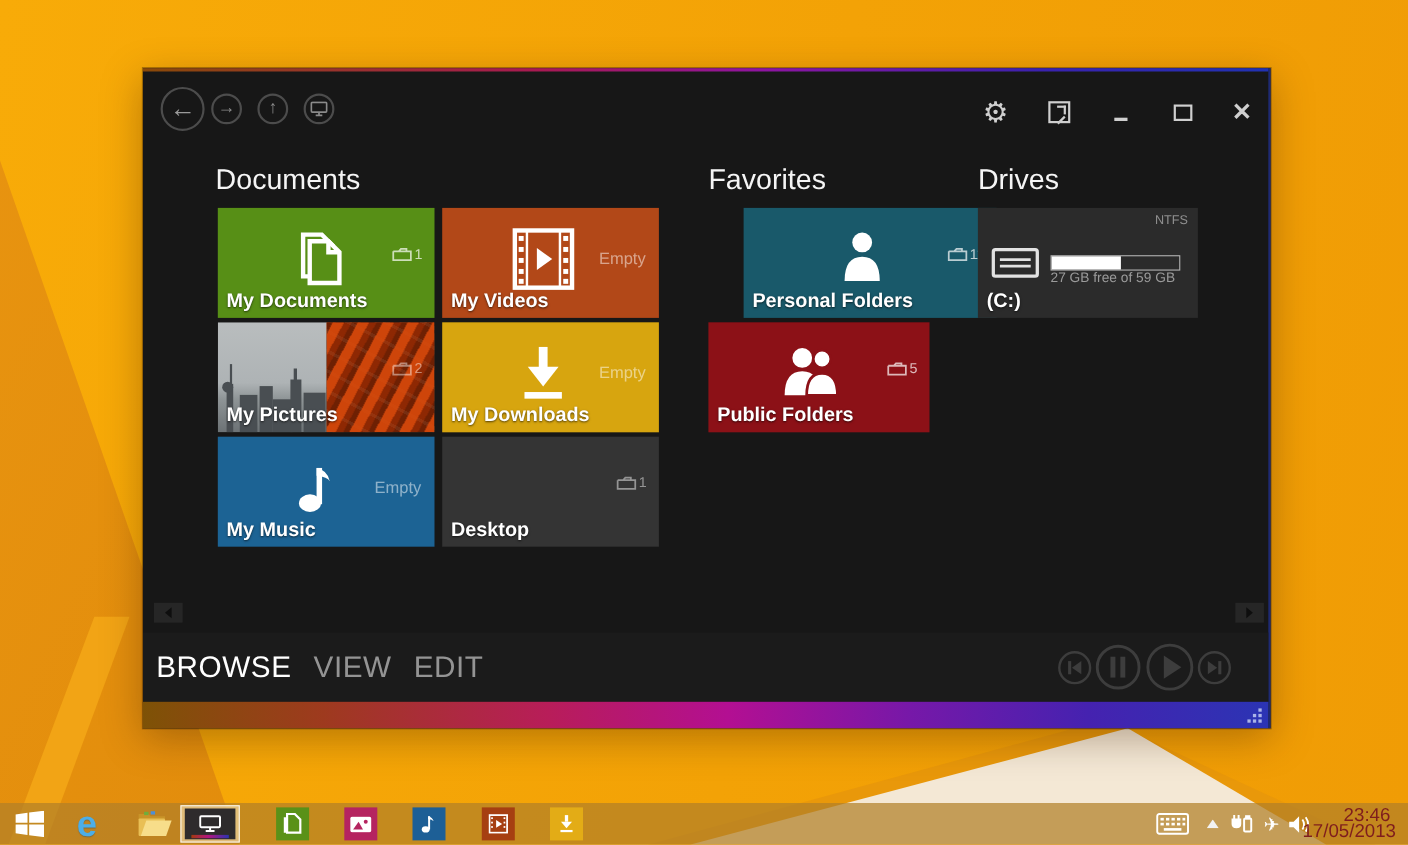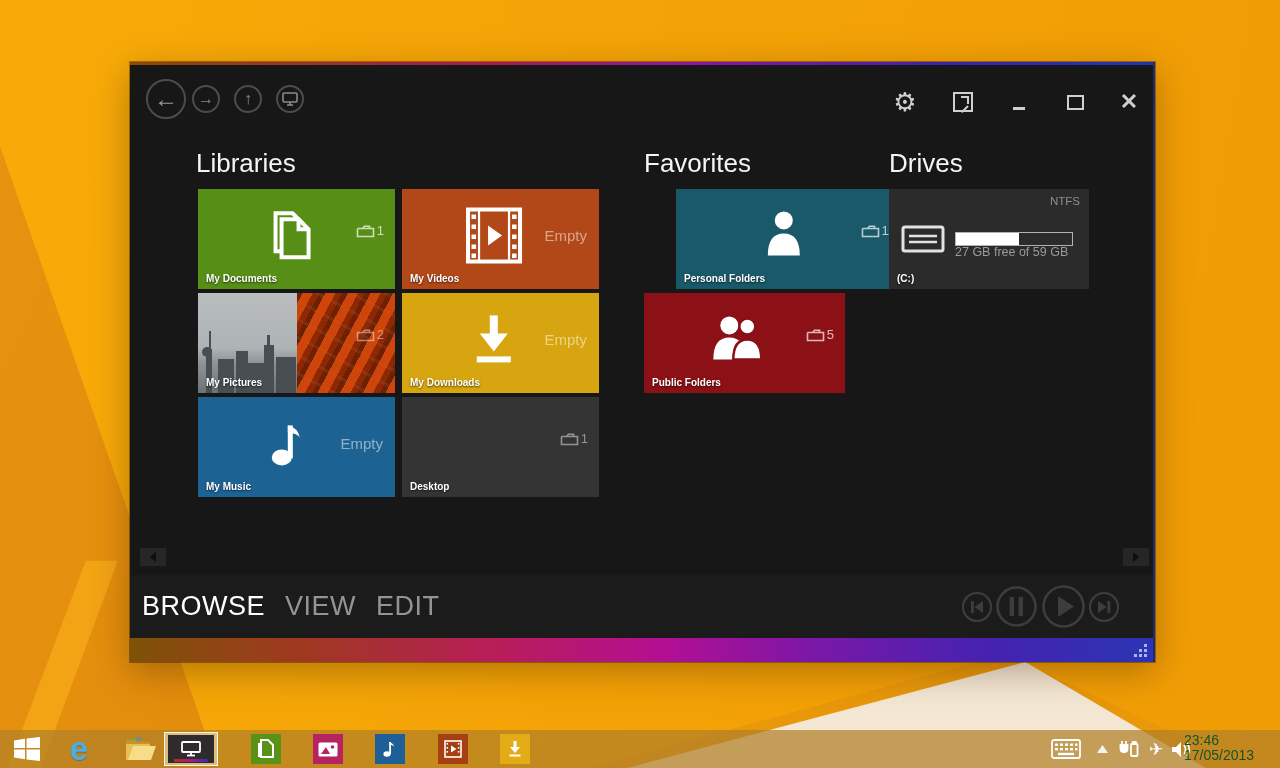--- a/index.html
+++ b/index.html
@@ -36,21 +36,21 @@
   .expand-box:before { content:""; position:absolute; left:4px; bottom:3px; width:9px; height:2px; background:#cfcfcf; transform:rotate(-45deg); transform-origin:right center; }
   .expand-box:after { content:""; position:absolute; right:2px; top:2px; border-top:2px solid #cfcfcf; border-right:2px solid #cfcfcf; width:6px; height:6px; }
   .ctl-min { left:872px; } .min-bar { width:12px; height:3px; background:#cfcfcf; margin-top:12px; }
   .ctl-max { left:928px; } .max-box { width:17px; height:15px; border:2px solid #cfcfcf; }
   .ctl-close { left:982px; font-size:22px; font-weight:700; }
 
   .sec-title { position:absolute; top:86px; font-size:26px; font-weight:300; color:#f5f5f5; }
 
   
   .tile { position:absolute; width:197px; height:100px; background:#333; overflow:hidden; }
-  .tile-label { position:absolute; left:8px; bottom:5px; font-size:10px; font-weight:700; color:#fff; text-shadow:0 1px 2px rgba(0,0,0,.65); }
+  .tile-label { position:absolute; left:8px; bottom:5px; font-size:18px; font-weight:700; color:#fff; text-shadow:0 1px 2px rgba(0,0,0,.65); }
   .badge { position:absolute; right:11px; top:34px; display:flex; align-items:center; gap:2px; color:rgba(255,255,255,.7); }
   .badge svg { display:block; }
   .badge .cnt { font-size:13px; font-weight:400; }
   .empty-txt { position:absolute; right:12px; top:38px; font-size:15px; color:rgba(255,255,255,.5); }
   .tile-icon { position:absolute; left:50%; top:50%; transform:translate(-62%,-56%); }
 
   
   .pic-half { position:absolute; top:0; height:100%; width:50%; }
   .pic-left { left:0; background:linear-gradient(180deg,#b9bdbe 0%,#aeb3b5 55%,#8e9496 70%,#6c7275 100%); }
   .bldg { position:absolute; background:#494e52; }
@@ -91,21 +91,21 @@
   .taskbar { position:absolute; left:0; top:730px; width:1280px; height:38px; background:rgba(178,128,40,.72); }
   .tb-item { position:absolute; top:0; height:38px; display:flex; align-items:center; justify-content:center; }
   .appsq { width:30px; height:30px; display:flex; align-items:center; justify-content:center; }
   .active-app { position:absolute; left:164px; top:2px; width:54px; height:34px; background:rgba(255,243,210,.5);
                 border:1px solid rgba(255,255,255,.85); display:flex; align-items:center; justify-content:center; }
   .active-inner { width:46px; height:28px; background:#2e2b2c; position:relative; display:flex; align-items:center; justify-content:center; }
   .active-stripe { position:absolute; left:6px; bottom:1px; width:34px; height:3px;
                 background:linear-gradient(90deg,#a33a10,#b3157f 45%,#2c33b0); }
   .tray { position:absolute; right:0; top:0; height:38px; }
   .tray-ico { position:absolute; top:0; height:38px; display:flex; align-items:center; justify-content:center; color:#fff; }
-  .clock { position:absolute; right:16px; top:3px; width:80px; color:#14532d; font-size:14px; line-height:15px; }
+  .clock { position:absolute; right:16px; top:3px; width:80px; text-align:right; color:#7f1d1d; font-size:17px; line-height:15px; }
 </style>
 </head>
 <body>
 
 <div class="stage">
 
   <div class="wp wp-base"></div>
   <div class="wp wp-left"></div>
   <div class="wp wp-left-band"></div>
   <div class="wp wp-pale-edge"></div>
@@ -142,21 +142,21 @@
           <span class="min-bar"></span>
         </div>
       <div class="ctl ctl-max">
           <span class="max-box"></span>
         </div>
       <div class="ctl ctl-close">
           <span>✕</span>
         </div>
     </div>
 
-    <div class="sec-title" style="left:66px">Libraries</div>
+    <div class="sec-title" style="left:66px">Documents</div>
     <div class="sec-title" style="left:514px">Favorites</div>
     <div class="sec-title" style="left:759px">Drives</div>
 
     <div class="tile" style="left: 68px; top: 127px; background: rgb(87, 143, 22); --tile: #578f16;">
       <svg class="tile-icon" width="62" height="62" viewBox="0 0 62 62">
         <path d="M17 9 h17 l10 10 v28 h-27 z" fill="none" stroke="#fff" stroke-width="4"></path>
         <path d="M23 15 h17 l10 10 v28 h-27 z" fill="#578f16" stroke="#fff" stroke-width="4"></path>
         <path d="M40 15 v10 h10" fill="none" stroke="#fff" stroke-width="4"></path>
       </svg>
       <div class="badge">

